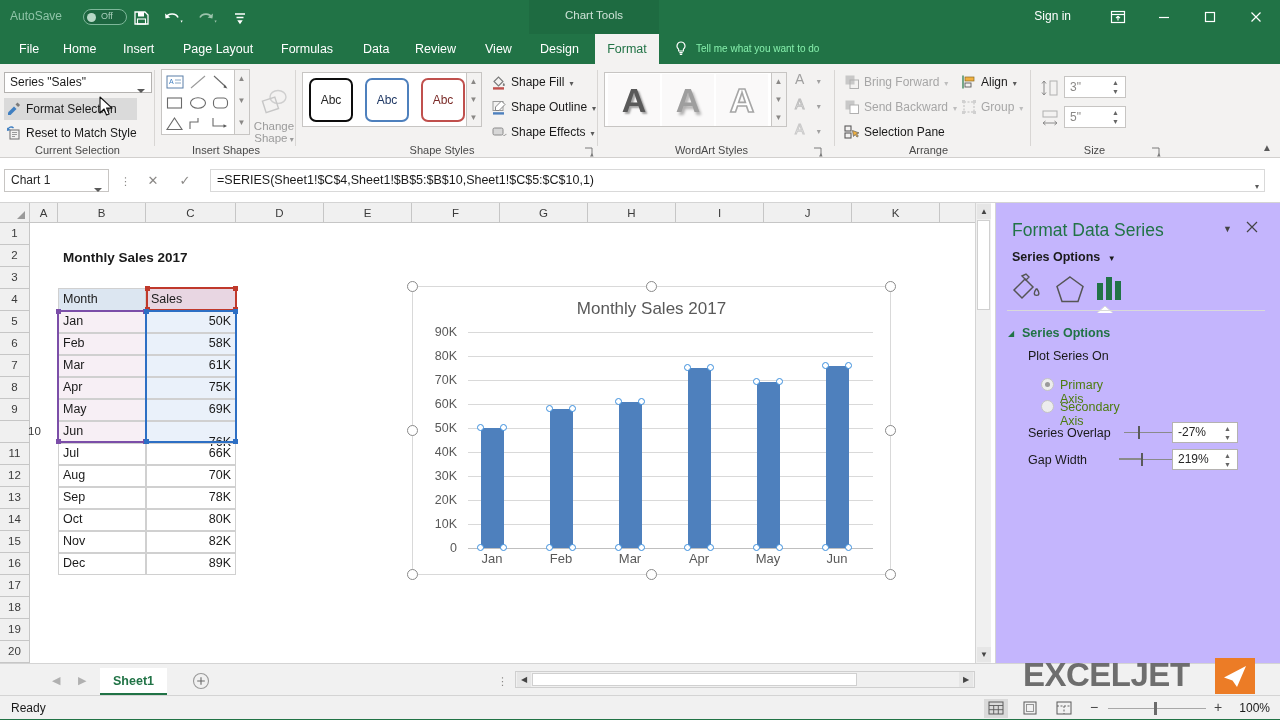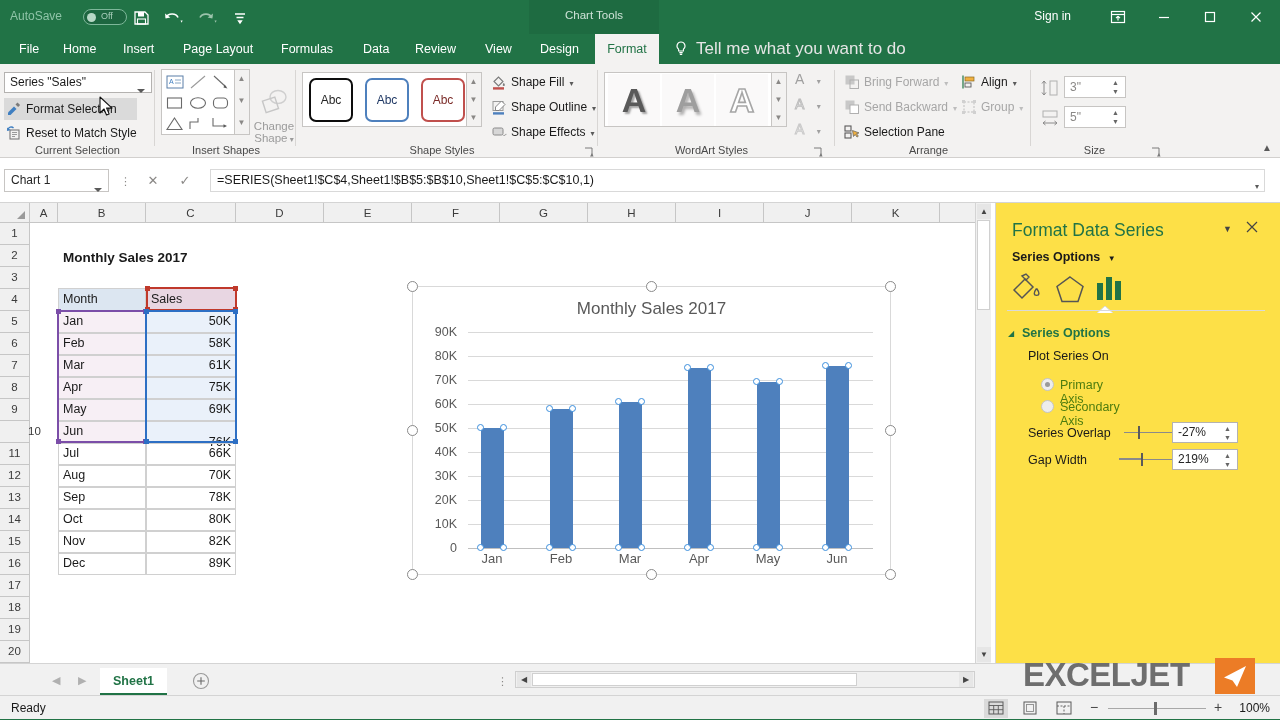--- a/index.html
+++ b/index.html
@@ -42,21 +42,21 @@
   .wbtn { position:absolute; top:0; width:46px; height:34px; color:#fff; }
   .wbtn svg { position:absolute; left:50%; top:50%; transform:translate(-50%,-50%); }
 
   
   .tabstrip { position:absolute; left:0; top:34px; width:1280px; height:30px; background:#217346; }
   .rtab {
     position:absolute; top:0; height:30px; line-height:30px; padding:0 11px;
     font-size:12.5px; color:#fff; white-space:nowrap;
   }
   .rtab.active { background:#f3f2f1; color:#217346; }
-  .tellme { position:absolute; top:0; height:30px; line-height:30px; font-size:17px; color:#e5e5e5; white-space:nowrap; }
+  .tellme { position:absolute; top:0; height:30px; line-height:30px; font-size:10px; color:#86efac; white-space:nowrap; }
 
   
   .ribbon {
     position:absolute; left:0; top:64px; width:1280px; height:94px;
     background:#f3f2f1; border-bottom:1px solid #d2d0ce;
   }
   .grp { position:absolute; top:0; height:94px; }
   .grp .glabel {
     position:absolute; bottom:2px; left:0; width:100%; text-align:center;
     font-size:11px; color:#494949;
@@ -154,21 +154,21 @@
   .chart { position:absolute; left:412px; top:286px; width:479px; height:289px; background:#fff; border:1px solid #d9d9d9; }
   .chart-title { position:absolute; left:0; top:12px; width:100%; text-align:center; font-size:17px; color:#595959; font-weight:normal; }
   .ctick { position:absolute; right:0; width:40px; text-align:right; font-size:12.5px; color:#595959; }
   .cgline { position:absolute; height:1px; background:#d9d9d9; }
   .bar { position:absolute; background:#4e80bd; }
   .bhandle { position:absolute; width:7px; height:7px; border-radius:50%; background:#fff; border:1.6px solid #3c8fdd; }
   .cxlabel { position:absolute; text-align:center; font-size:13px; color:#595959; }
   .chandle { position:absolute; width:11px; height:11px; border-radius:50%; background:#fff; border:1.4px solid #8a8a8a; }
 
   
-  .pane { position:absolute; left:995px; top:203px; width:285px; height:460px; background:#fde047; border-left:1px solid #d4d4d4; }
+  .pane { position:absolute; left:995px; top:203px; width:285px; height:460px; background:#c4b5fd; border-left:1px solid #d4d4d4; }
   .pane-title { position:absolute; left:16px; top:17px; font-size:17.5px; color:#217346; }
   .pane-sub { position:absolute; left:16px; top:47px; font-size:12.5px; color:#1a1a1a; font-weight:bold; }
   .pane-x { position:absolute; right:15px; top:17px; width:20px; height:20px; color:#444; }
   .pane-dd { position:absolute; right:48px; top:21px; color:#444; font-size:9px; }
   .ticon { position:absolute; top:272px; width:42px; height:34px; }
   .tline { position:absolute; left:1007px; top:310px; width:258px; height:1px; background:#d9d9d9; }
   .sect-hdr { position:absolute; left:1022px; top:326px; font-size:12.5px; font-weight:bold; color:#217346; }
   .sect-arrow { position:absolute; left:1008px; top:329px; font-size:8px; color:#217346; }
   .pane-lbl { position:absolute; font-size:12.5px; color:#1a1a1a; }
   .pane-lbl.dim { color:#4d7c0f; }

